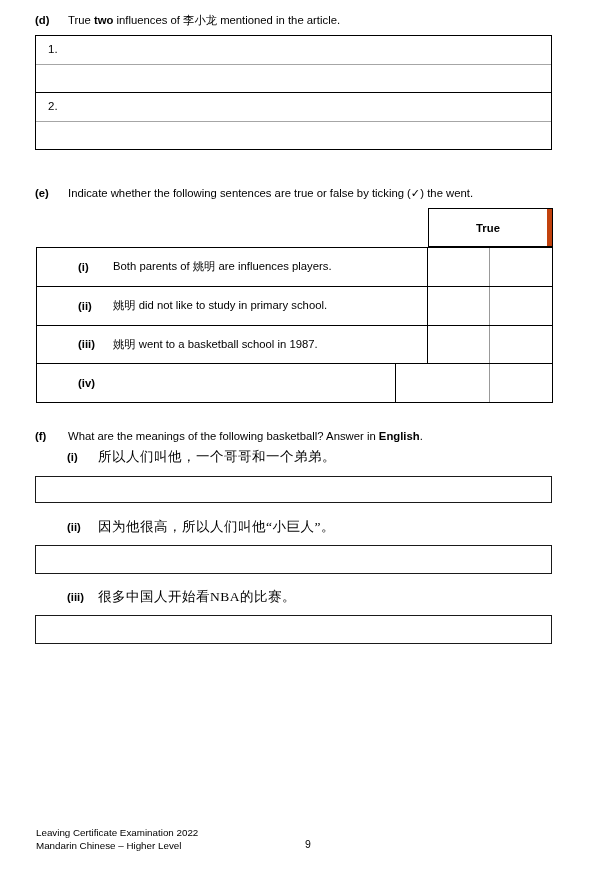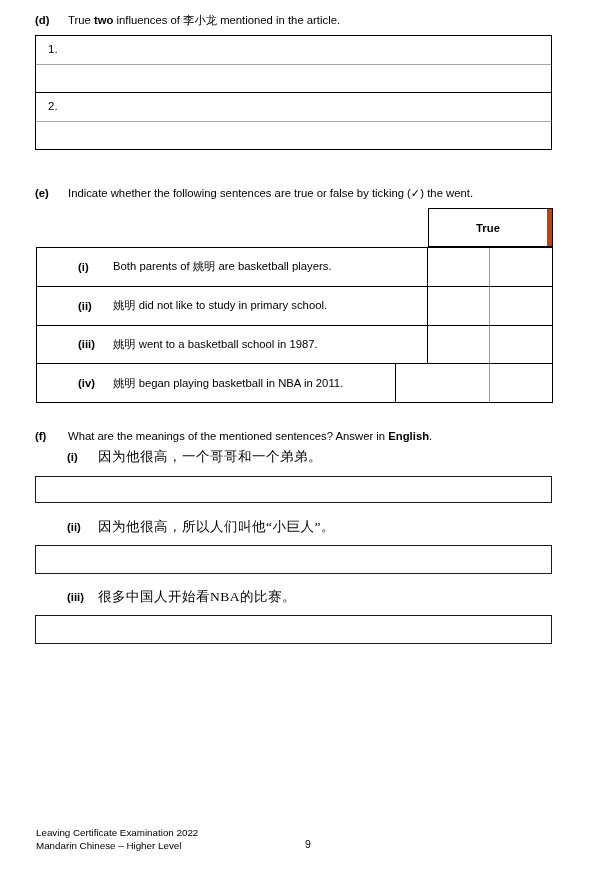--- a/index.html
+++ b/index.html
@@ -81,21 +81,21 @@
   </div>
 
   <div class="tf-head">
     <div class="tf-cell">True</div>
   </div>
 
   <div class="e-table">
     <div class="e-row">
       <div class="e-stmt">
         <span class="e-num">(i)</span>
-        <span>Both parents of 姚明 are basketball players.</span>
+        <span>Both parents of 姚明 are influences players.</span>
       </div>
       <div class="e-cell"></div>
       <div class="e-cell false-cell"></div>
     </div>
     <div class="e-row">
       <div class="e-stmt">
         <span class="e-num">(ii)</span>
         <span>姚明 did not like to study in primary school.</span>
       </div>
       <div class="e-cell"></div>
@@ -105,35 +105,34 @@
       <div class="e-stmt">
         <span class="e-num">(iii)</span>
         <span>姚明 went to a basketball school in 1987.</span>
       </div>
       <div class="e-cell"></div>
       <div class="e-cell false-cell"></div>
     </div>
     <div class="e-row">
       <div class="e-stmt">
         <span class="e-num">(iv)</span>
-        <span>姚明 began playing basketball in NBA in 2011.</span>
       </div>
       <div class="e-cell"></div>
       <div class="e-cell false-cell"></div>
     </div>
   </div>
 
   <div class="qhead" style="top:429px;">
     <span class="qlabel">(f)</span>
-    <span class="qtext"><span>What are the meanings of the mentioned sentences? Answer in </span><b>English</b><span>.</span></span>
+    <span class="qtext"><span>What are the meanings of the following basketball? Answer in </span><b>English</b><span>.</span></span>
   </div>
 
   <div class="f-item" style="top:448px;">
     <span class="f-num">(i)</span>
-    <span class="f-cjk">因为他很高，一个哥哥和一个弟弟。</span>
+    <span class="f-cjk">所以人们叫他，一个哥哥和一个弟弟。</span>
   </div>
   <div class="ans-box" style="top:476px;height:27px;"></div>
 
   <div class="f-item" style="top:518px;">
     <span class="f-num">(ii)</span>
     <span class="f-cjk">因为他很高，所以人们叫他“小巨人”。</span>
   </div>
   <div class="ans-box" style="top:545px;height:29px;"></div>
 
   <div class="f-item" style="top:588px;">

